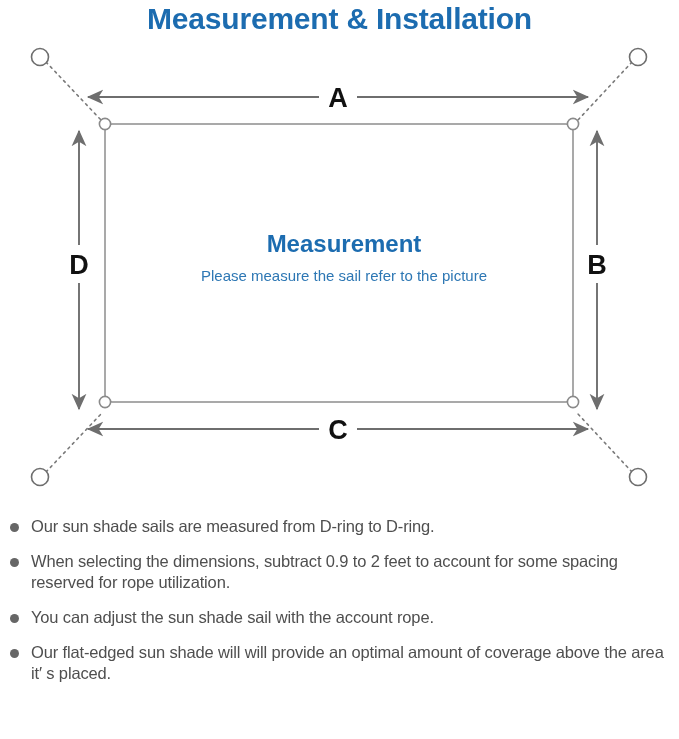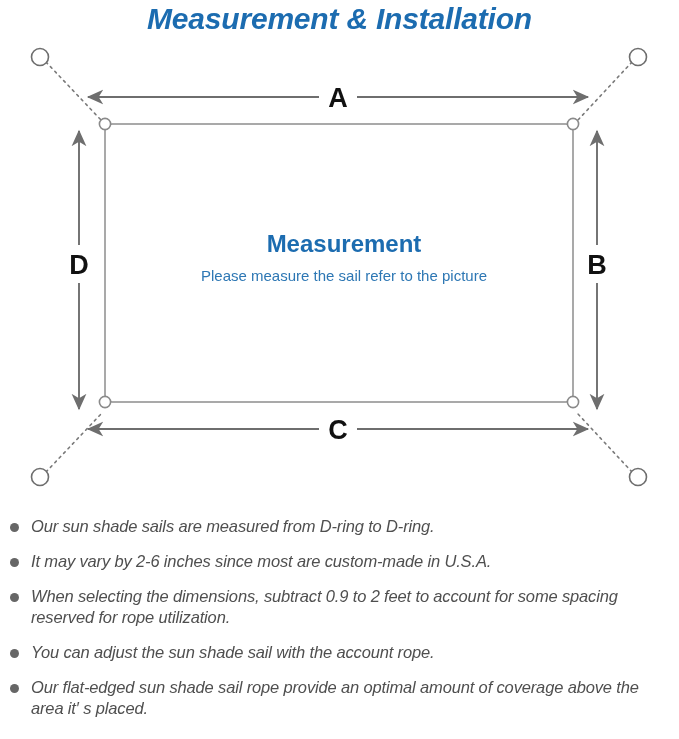--- a/index.html
+++ b/index.html
@@ -24,21 +24,20 @@
 
   
   .title {
     text-align: center;
     font-size: 30px;
     font-weight: bold;
     color: #1c6cb0;
     letter-spacing: -0.2px;
     padding-top: 2px;
     line-height: 34px;
-    font-style: italic;
   }
 
   
   .diagram-wrap {
     position: relative;
     width: 679px;
     height: 460px;
   }
   svg.diagram {
     display: block;
@@ -67,21 +66,20 @@
 
   
   .notes {
     position: absolute;
     left: 0;
     top: 516px;
     width: 679px;
     padding: 0;
     margin: 0;
     list-style: none;
-    font-style: italic;
   }
   .note-item {
     position: relative;
     display: flex;
     align-items: flex-start;
     padding: 0 12px 0 10px;
     margin-bottom: 14px;
   }
   .note-bullet {
     flex: 0 0 auto;
@@ -168,29 +166,25 @@
     </svg>
   </div>
 
   <ul class="notes">
     <li class="note-item">
       <span class="note-bullet"></span>
       <span class="note-text">Our sun shade sails are measured from D-ring to D-ring.</span>
     </li>
     <li class="note-item">
       <span class="note-bullet"></span>
-      <span class="note-text">It may vary by 2-6 inches since most are custom-made in U.S.A.</span>
-    </li>
-    <li class="note-item">
-      <span class="note-bullet"></span>
       <span class="note-text">When selecting the dimensions, subtract 0.9 to 2 feet to account for some spacing reserved for rope utilization.</span>
     </li>
     <li class="note-item">
       <span class="note-bullet"></span>
       <span class="note-text">You can adjust the sun shade sail with the account rope.</span>
     </li>
     <li class="note-item">
       <span class="note-bullet"></span>
-      <span class="note-text">Our flat-edged sun shade sail rope provide an optimal amount of coverage above the area it′ s placed.</span>
+      <span class="note-text">Our flat-edged sun shade will will provide an optimal amount of coverage above the area it′ s placed.</span>
     </li>
   </ul>
 
 </div>
 
 </body></html>

